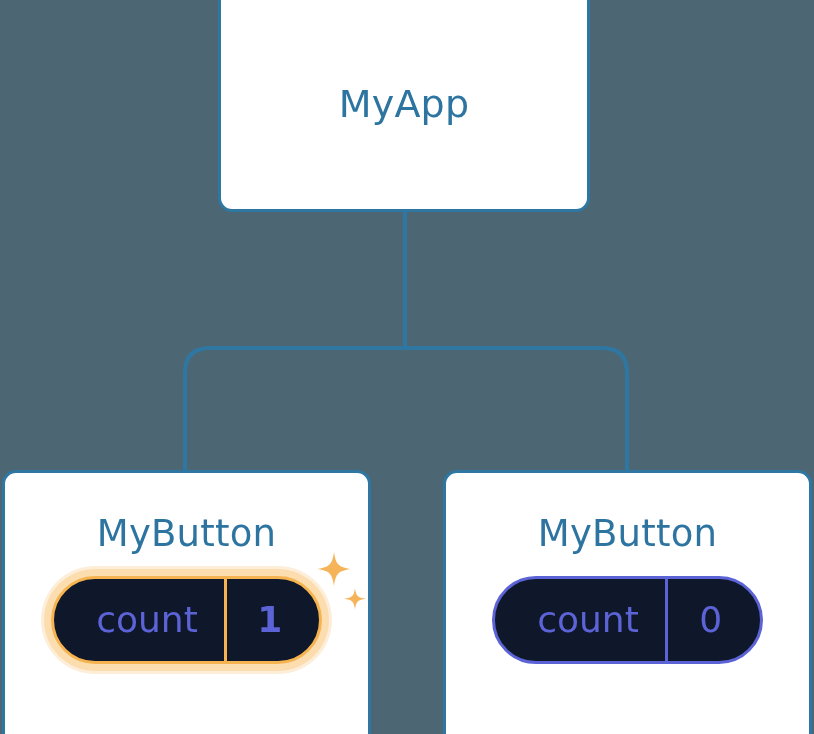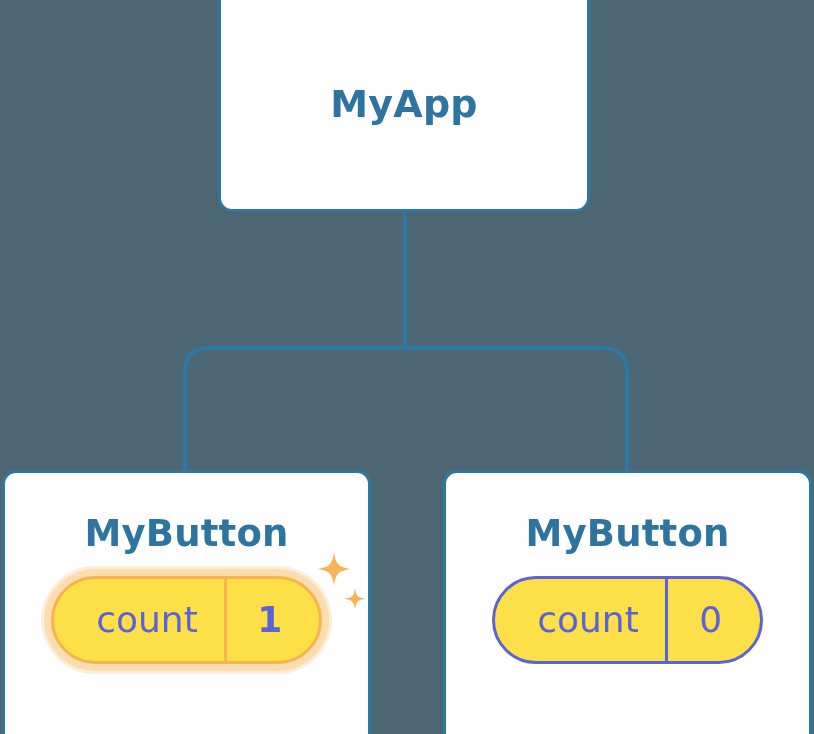--- a/index.html
+++ b/index.html
@@ -42,21 +42,21 @@
     border-radius: 14px;
     z-index: 2;
     display: flex;
     flex-direction: column;
     align-items: center;
   }
 
   .node-title {
     color: #2d75a0;
     font-size: 37px;
-    font-weight: 700;
+    font-weight: 400;
     letter-spacing: 0.2px;
     line-height: 1;
     white-space: nowrap;
   }
 
   
   #node-app {
     left: 218px;
     top: -16px;
     width: 372px;
@@ -91,21 +91,21 @@
     justify-content: center;
   }
 
   .capsule {
     position: relative;
     display: flex;
     align-items: stretch;
     height: 88px;
     border: 3px solid #5b63d6;
     border-radius: 46px;
-    background: #fde047;
+    background: #0f172a;
     z-index: 2;
   }
 
   .capsule .cap-key {
     display: flex;
     align-items: center;
     justify-content: center;
     padding: 0 26px 0 42px;
     color: #5b63d6;
     font-size: 36px;

